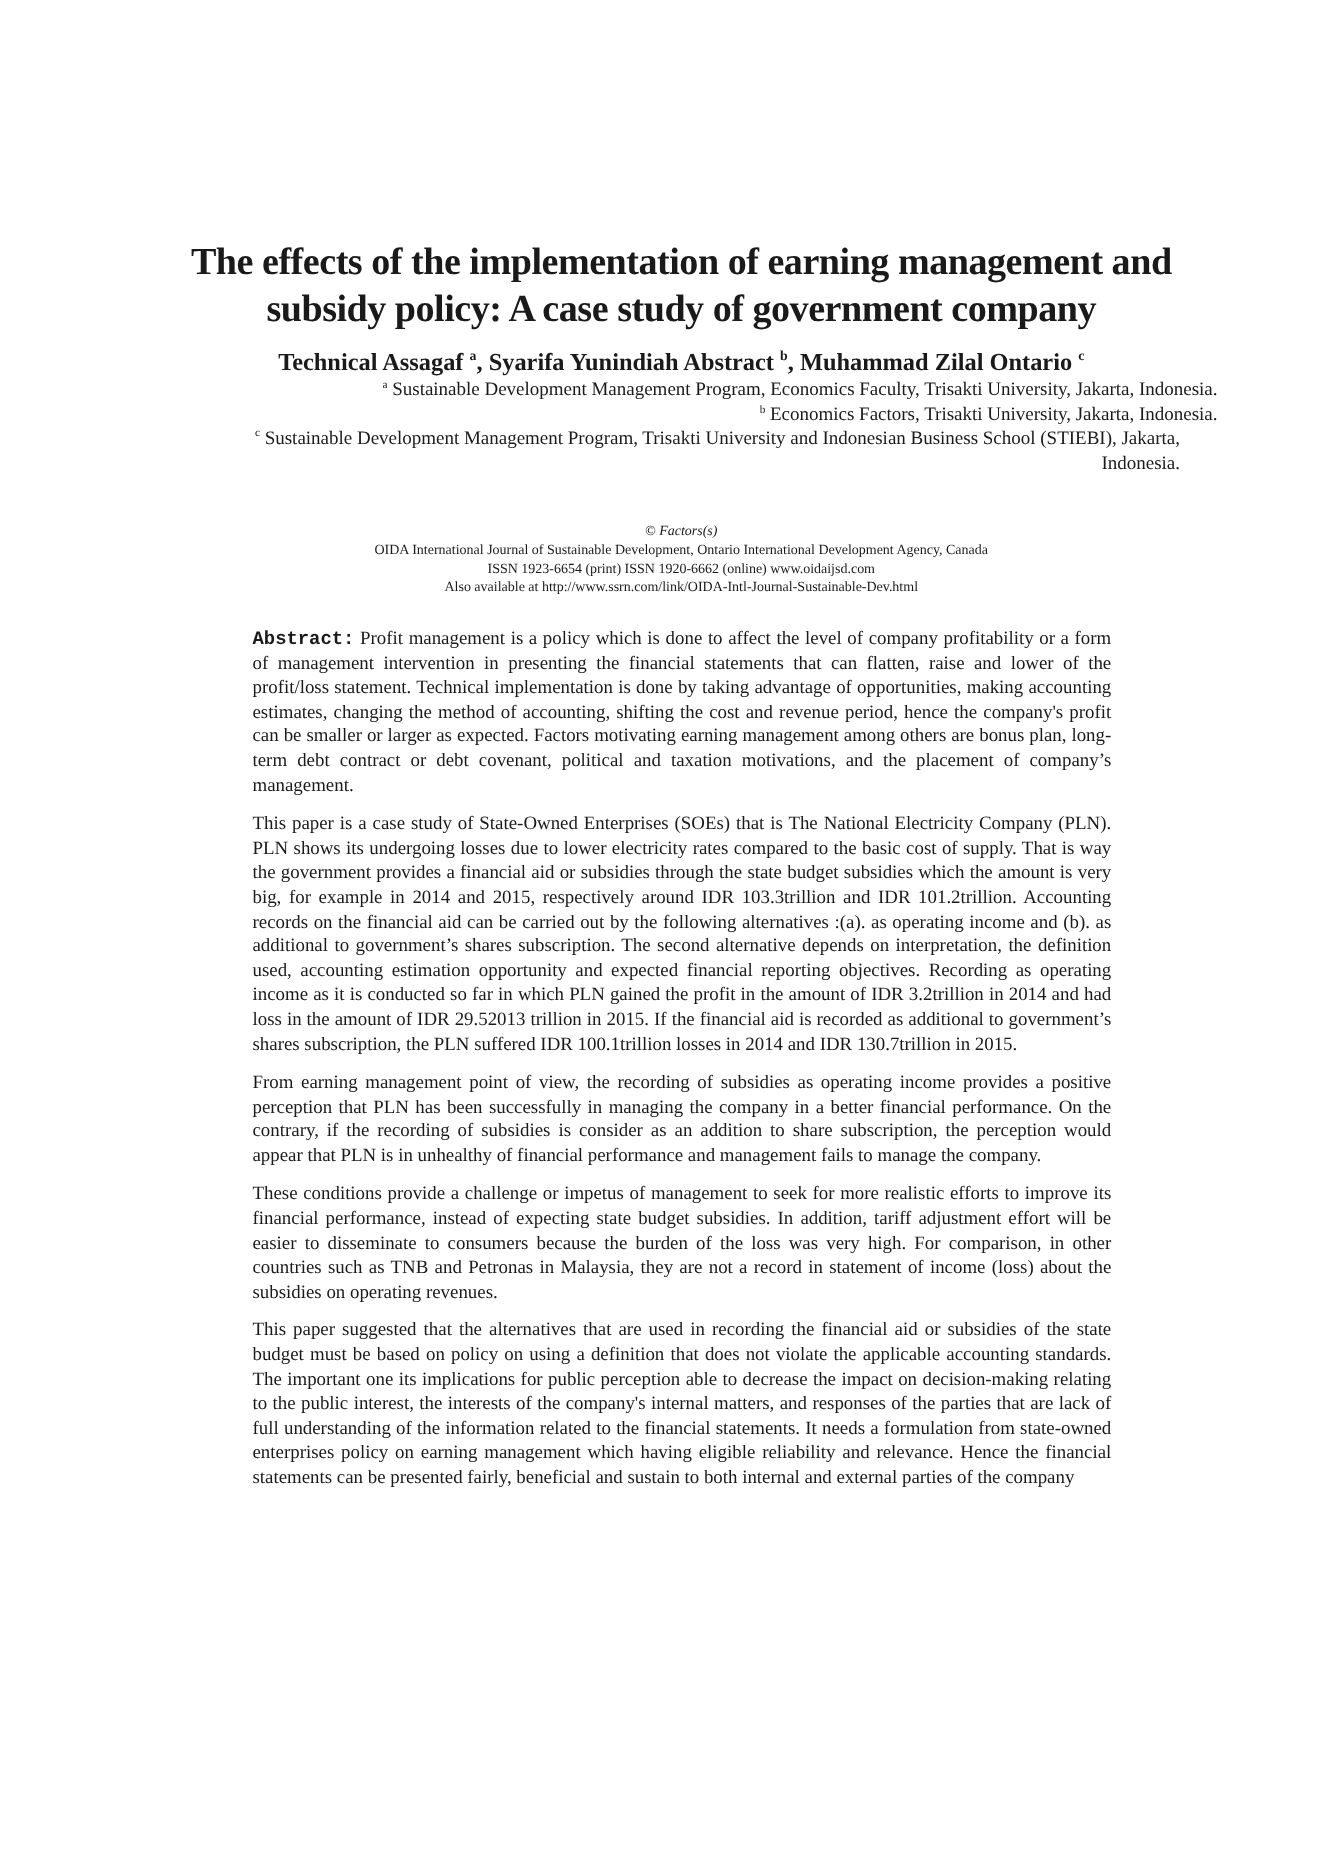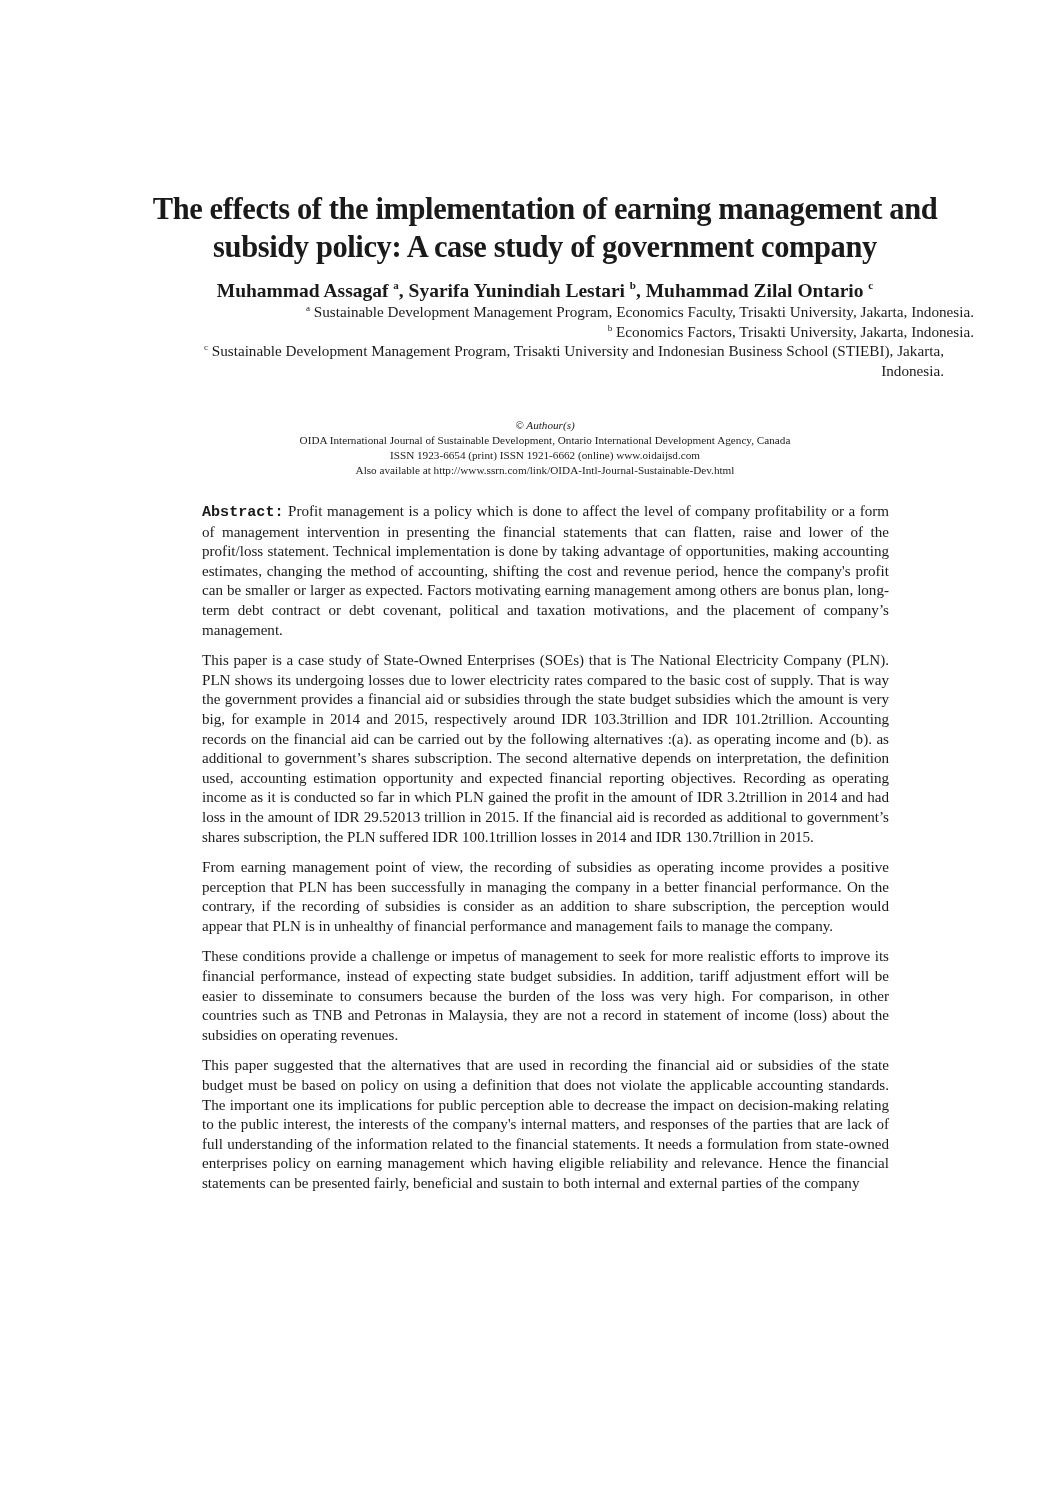--- a/index.html
+++ b/index.html
@@ -102,23 +102,23 @@
     }
   </style>
 </head>
 <body>
 
 <div class="page">
 
   <h1 class="title">The effects of the implementation of earning management and subsidy policy: A case study of government company</h1>
 
   <div class="authors">
-    <span>Muhammad Assagaf</span>
+    <span>Technical Assagaf</span>
     <sup>a</sup><span>, </span>
-    <span>Syarifa Yunindiah Lestari</span>
+    <span>Syarifa Yunindiah Abstract</span>
     <sup>b</sup><span>, </span>
     <span>Muhammad Zilal Ontario</span>
     <sup>c</sup>
   </div>
 
   <div class="affils">
     <span class="affil-line">
       <sup>a</sup>
       <span>Sustainable Development Management Program, Economics Faculty, Trisakti University, Jakarta, Indonesia.</span>
     </span>
@@ -126,23 +126,23 @@
       <sup>b</sup>
       <span>Economics Factors, Trisakti University, Jakarta, Indonesia.</span>
     </span>
     <span class="affil-line" style="padding: 0 30px;">
       <sup>c</sup>
       <span>Sustainable Development Management Program, Trisakti University and Indonesian Business School (STIEBI), Jakarta, Indonesia.</span>
     </span>
   </div>
 
   <div class="journal-block">
-    <span class="line copyright">© Authour(s)</span>
+    <span class="line copyright">© Factors(s)</span>
     <span class="line">OIDA International Journal of Sustainable Development, Ontario International Development Agency, Canada</span>
-    <span class="line">ISSN 1923-6654 (print) ISSN 1921-6662 (online) www.oidaijsd.com</span>
+    <span class="line">ISSN 1923-6654 (print) ISSN 1920-6662 (online) www.oidaijsd.com</span>
     <span class="line">Also available at http://www.ssrn.com/link/OIDA-Intl-Journal-Sustainable-Dev.html</span>
   </div>
 
   <div class="body-text">
     <p><span class="abstract-label">Abstract:</span><span> Profit management is a policy which is done to affect the level of company profitability or a form of management intervention in presenting the financial statements that can flatten, raise and lower of the profit/loss statement. Technical implementation is done by taking advantage of opportunities, making accounting estimates, changing the method of accounting, shifting the cost and revenue period, hence the company's profit can be smaller or larger as expected. Factors motivating earning management among others are bonus plan, long-term debt contract or debt covenant, political and taxation motivations, and the placement of company’s management.</span></p>
     <p>This paper is a case study of State-Owned Enterprises (SOEs) that is The National Electricity Company (PLN). PLN shows its undergoing losses due to lower electricity rates compared to the basic cost of supply. That is way the government provides a financial aid or subsidies through the state budget subsidies which the amount is very big, for example in 2014 and 2015, respectively around IDR 103.3trillion and IDR 101.2trillion. Accounting records on the financial aid can be carried out by the following alternatives :(a). as operating income and (b). as additional to government’s shares subscription. The second alternative depends on interpretation, the definition used, accounting estimation opportunity and expected financial reporting objectives. Recording as operating income as it is conducted so far in which PLN gained the profit in the amount of IDR 3.2trillion in 2014 and had loss in the amount of IDR 29.52013 trillion in 2015. If the financial aid is recorded as additional to government’s shares subscription, the PLN suffered IDR 100.1trillion losses in 2014 and IDR 130.7trillion in 2015.</p>
     <p>From earning management point of view, the recording of subsidies as operating income provides a positive perception that PLN has been successfully in managing the company in a better financial performance. On the contrary, if the recording of subsidies is consider as an addition to share subscription, the perception would appear that PLN is in unhealthy of financial performance and management fails to manage the company.</p>
     <p>These conditions provide a challenge or impetus of management to seek for more realistic efforts to improve its financial performance, instead of expecting state budget subsidies. In addition, tariff adjustment effort will be easier to disseminate to consumers because the burden of the loss was very high. For comparison, in other countries such as TNB and Petronas in Malaysia, they are not a record in statement of income (loss) about the subsidies on operating revenues.</p>
     <p>This paper suggested that the alternatives that are used in recording the financial aid or subsidies of the state budget must be based on policy on using a definition that does not violate the applicable accounting standards. The important one its implications for public perception able to decrease the impact on decision-making relating to the public interest, the interests of the company's internal matters, and responses of the parties that are lack of full understanding  of the information related to the financial statements. It needs a formulation from state-owned enterprises policy on earning management which having eligible reliability and relevance. Hence the financial statements can be presented fairly, beneficial and sustain to both internal and external parties of the company</p>
   </div>

